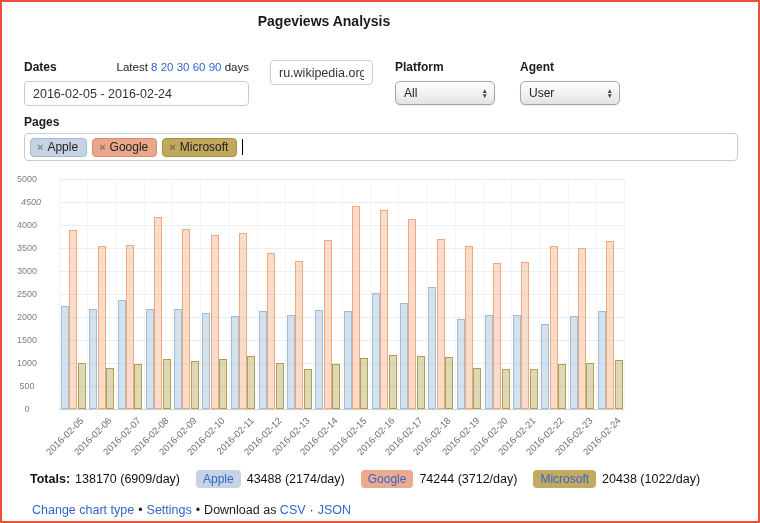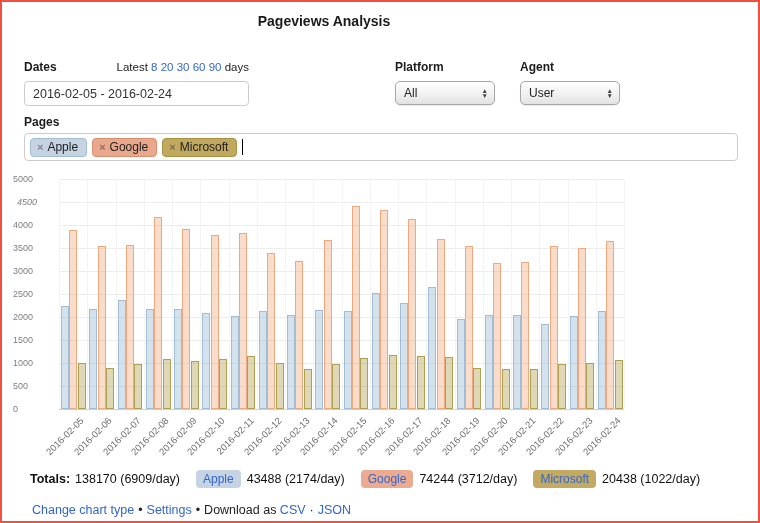--- a/index.html
+++ b/index.html
@@ -41,21 +41,21 @@
   .token{
     display:inline-flex;align-items:center;gap:4px;border:1px solid transparent;border-radius:4px;
     padding:1px 8px 2px 6px;font-size:12px;color:#222;white-space:nowrap;
   }
   .token .x{color:rgba(40,40,40,0.45);font-size:11px;font-weight:bold;}
   .caret{width:1px;height:16px;background:#000;}
   #chart{position:absolute;left:0;top:168px;width:760px;height:294px;}
   #plot{position:absolute;left:57px;top:9px;width:565px;height:230px;}
   .gl-h{position:absolute;left:0;width:565px;height:1px;background:#ededed;}
   .gl-v{position:absolute;top:0;width:1px;height:230px;background:#f4f4f4;}
-  .ylab{position:absolute;width:50px;text-align:left;font-size:9px;color:#7f7f7f;margin-left:11px;}
+  .ylab{position:absolute;width:50px;text-align:center;font-size:9px;color:#7f7f7f;}
   .bar{position:absolute;box-sizing:border-box;border-style:solid;border-width:1px;}
   .xlab{
     position:absolute;width:120px;text-align:right;font-size:9.5px;color:#6e6e6e;white-space:nowrap;
     transform:rotate(-45deg);transform-origin:100% 0;
   }
   #totals{
     position:absolute;left:28px;top:468px;display:flex;align-items:center;
     font-size:12.5px;color:#111;white-space:nowrap;
   }
   #totals b{margin-right:5px;}
@@ -82,20 +82,21 @@
       <a href="#">30</a>
       <a href="#">60</a>
       <a href="#">90</a>
       <span>days</span>
     </span>
   </div>
   <input class="txt-input" type="text" value="2016-02-05 - 2016-02-24" style="">
 </div>
 
 <div class="form-group" id="g-project">
+  <input class="txt-input" type="text" value="ru.wikipedia.org" style="">
 </div>
 
 <div class="form-group" id="g-platform">
   <div class="label-row">
       <span class="fld-label">Platform</span>
     </div>
   <div class="sel">
     <span>All</span>
     <span class="spin">
         <span>▲</span>

